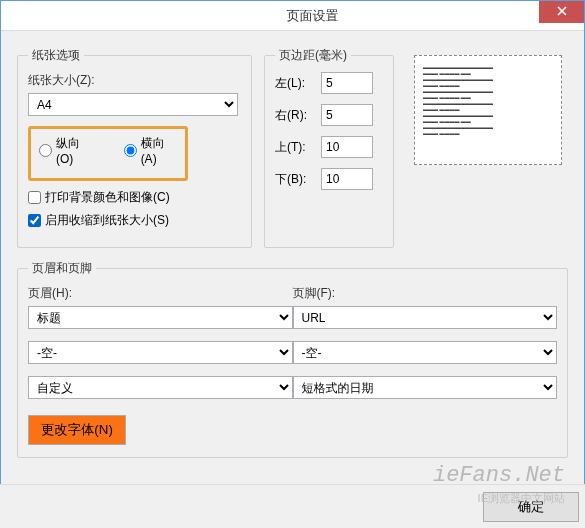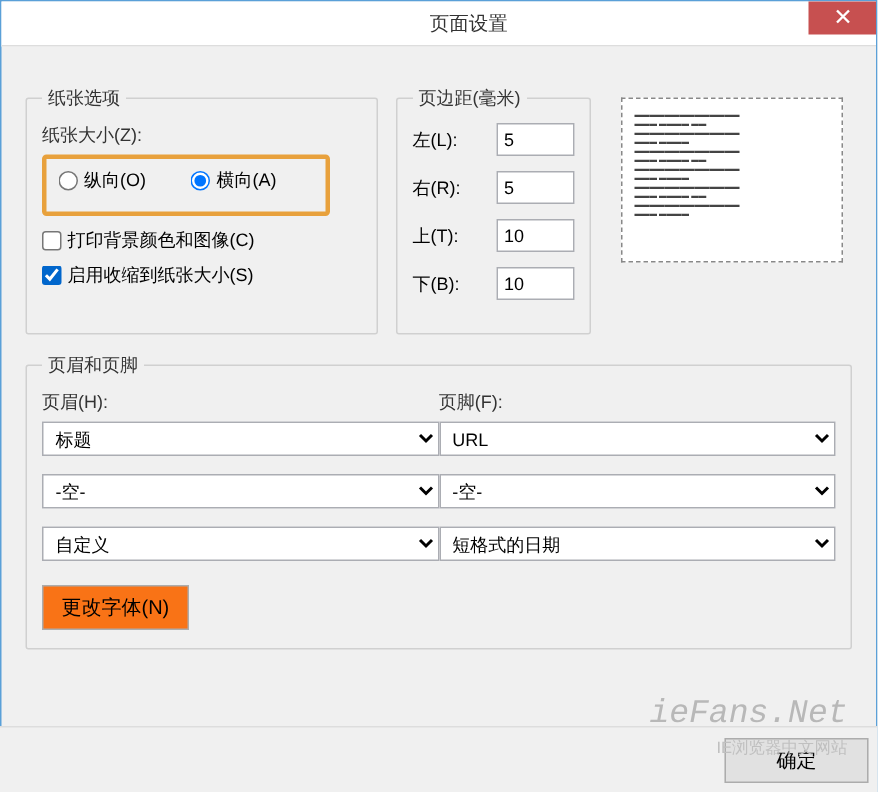--- a/index.html
+++ b/index.html
@@ -1,36 +1,36 @@
 <!DOCTYPE html>
 <html><head>
 <meta charset="utf-8">
 <style>
 * { box-sizing: border-box; margin: 0; padding: 0; }
 body { font-family: "Microsoft YaHei", "SimSun", sans-serif; font-size: 12px; background: #fff; width: 585px; height: 528px; position: relative; }
 .dialog { width: 585px; height: 528px; border: 1px solid #5aa0d8; background: #f0f0f0; }
 .titlebar { height: 30px; background: #fff; border-bottom: 1px solid #ddd; display: flex; align-items: center; justify-content: center; position: relative; padding-left: 40px; }
 .titlebar-text { font-size: 13px; color: #333; }
 .close-btn { position: absolute; right: 0; top: 0; width: 45px; height: 22px; background: #c75050; color: #fff; display: flex; align-items: center; justify-content: center; cursor: pointer; }
-.content { padding: 26px 16px 0 16px; }
+.content { padding: 16px 16px 0 16px; }
 .row { display: flex; gap: 12px; }
 .fieldset { border: 1px solid #d0d0d0; border-radius: 2px; padding: 8px 10px 12px 10px; margin-bottom: 12px; }
 .fieldset legend { padding: 0 4px; color: #333; }
 .paper-opts { width: 235px; }
 .margins { width: 130px; }
 .preview { width: 148px; height: 110px; border: 1px dashed #888; margin-top: 8px; margin-left: 8px; background: #fff; position: relative; padding: 8px; }
 .preview::after { content: ""; position: absolute; right: -4px; bottom: -4px; width: 100%; height: 100%; border-right: 4px solid #bbb; border-bottom: 4px solid #bbb; z-index: -1; }
 .prev-block { font-size: 5px; color: #444; line-height: 6px; }
 .label { color: #333; margin-bottom: 4px; display: block; }
 select, input[type="text"] { font-size: 12px; border: 1px solid #abadb3; background: #fff; padding: 3px 4px; }
 select { height: 23px; }
 .paper-size-select { width: 210px; margin-bottom: 10px; }
-.orient-box { border: 3px solid #e8a13c; border-radius: 3px; padding: 6px 8px; display: flex; gap: 30px; margin-bottom: 8px; width: 192px; }
+.orient-box { border: 3px solid #e8a13c; border-radius: 3px; padding: 6px 8px; display: flex; gap: 30px; margin-bottom: 8px; width: 160px; }
 .radio-wrap, .check-wrap { display: flex; align-items: center; gap: 4px; margin-bottom: 6px; }
-.margin-row { display: flex; align-items: center; gap: 8px; margin-bottom: 10px; justify-content: space-between; }
+.margin-row { display: flex; align-items: center; gap: 8px; margin-bottom: 10px; }
 .margin-row label { width: 38px; }
 .margin-input { width: 52px; }
 .hf-fieldset { width: 100%; }
 .hf-cols { display: flex; }
 .hf-col { flex: 1; }
 .hf-select { width: 100%; margin-bottom: 12px; }
 .font-btn { border: 1px solid #acacac; background: #f97316; padding: 5px 12px; margin-top: 4px; cursor: pointer; }
 .footer { position: absolute; bottom: 0; right: 0; left: 0; border-top: 1px solid #ddd; height: 44px; display: flex; justify-content: flex-end; background: #f0f0f0; }
 .footer-btn { width: 96px; height: 30px; margin: 7px 6px 0 0; border: 1px solid #acacac; background: #e1e1e1; cursor: pointer; }
 .watermark { position: absolute; right: 20px; bottom: 40px; color: #b8b8b8; font-style: italic; font-family: Liberation Mono, monospace; font-size: 22px; pointer-events: none; }
@@ -51,20 +51,23 @@
           </svg>
       </span>
     </div>
   </div>
 
   <div class="content">
     <div class="row">
       <fieldset class="fieldset paper-opts">
         <legend>纸张选项</legend>
         <label class="label">纸张大小(Z):</label>
+        <select class="paper-size-select">
+          <option>A4</option>
+        </select>
         <div class="orient-box">
           <label class="radio-wrap">
             <input type="radio" name="orient" style="">
             <span>纵向(O)</span>
           </label>
           <label class="radio-wrap">
             <input type="radio" name="orient" checked="" style="">
             <span>横向(A)</span>
           </label>
         </div>

